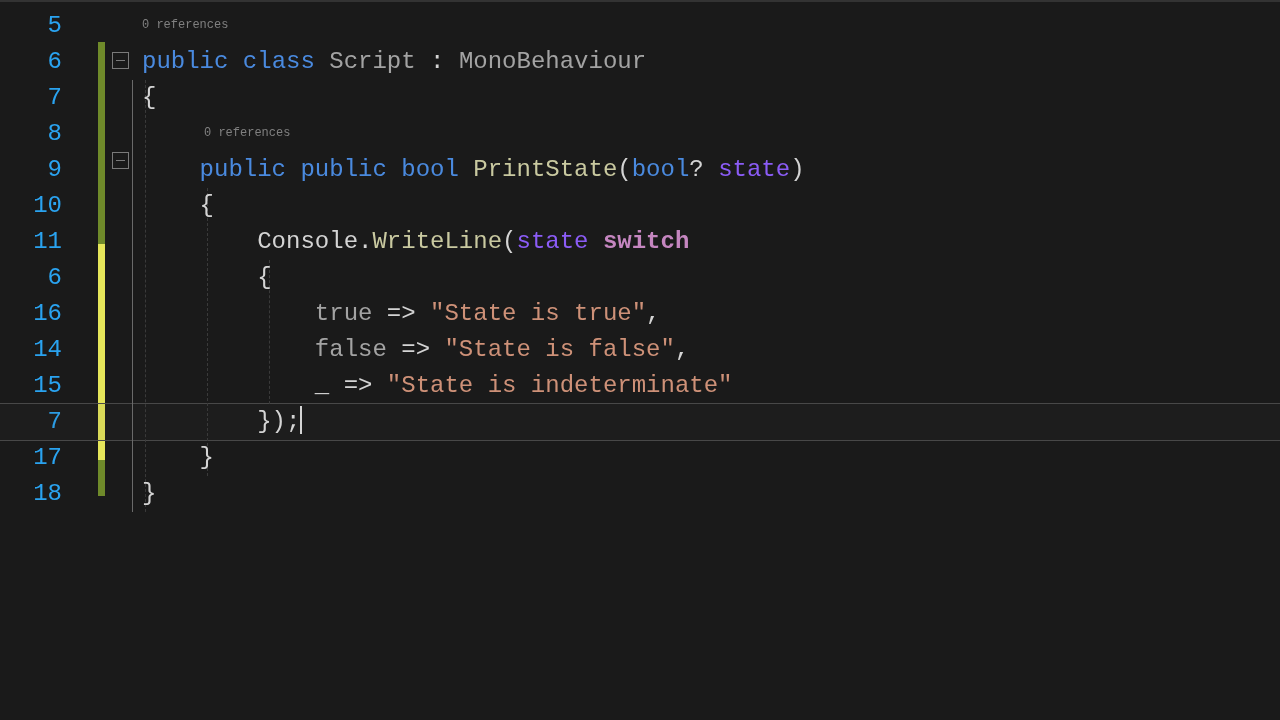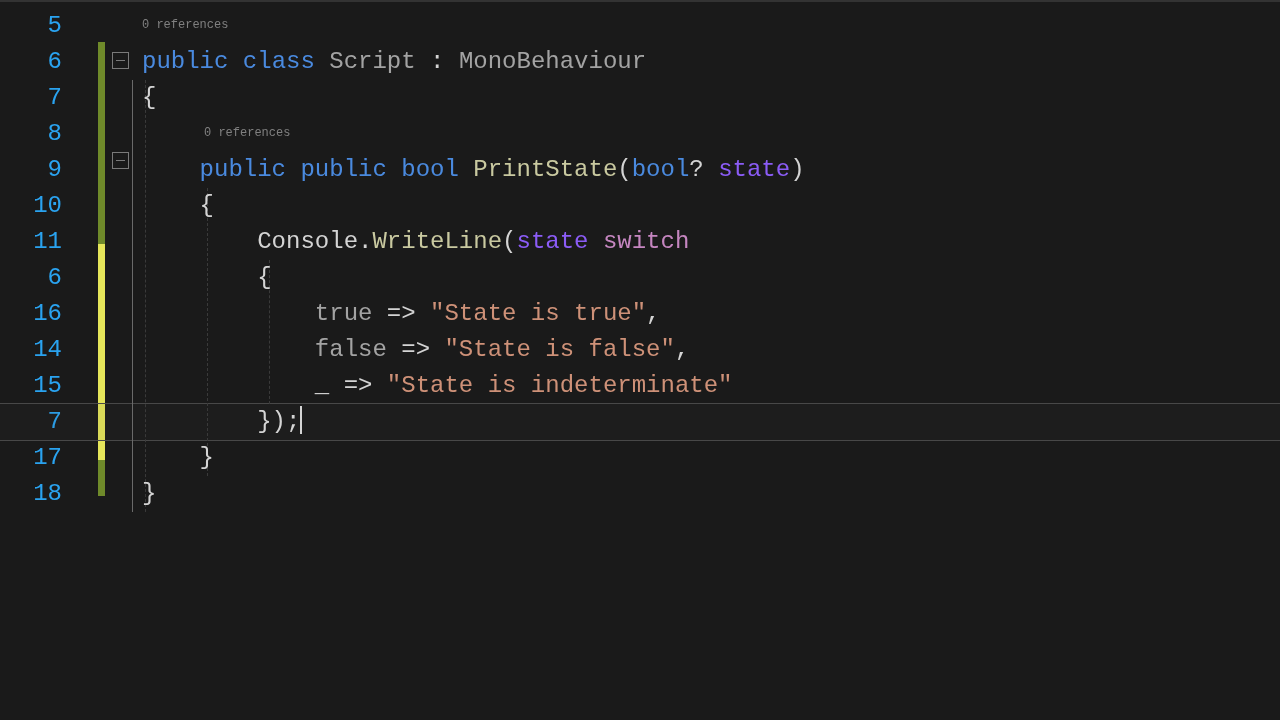--- a/index.html
+++ b/index.html
@@ -82,21 +82,21 @@
     position:absolute;
     font-size:12px;
     color:#808080;
     line-height:18px;
   }
   .tok-kw   { color:#4a8adf; }
   .tok-type { color:#a3a3a3; }
   .tok-meth { color:#c9c9a0; }
   .tok-str  { color:#ce9178; }
   .tok-lit  { color:#a3a3a3; }
-  .tok-ctrl { color:#c586c0; }
+  .tok-ctrl { color:#c586c0;font-weight:bold; }
   .tok-par  { color:#8b5cf6; }
   .tok-pun  { color:#d4d4d4; }
 
   .current-line-bg {
     position:absolute;
     left:0; right:0;
     height:36px;
     border-top:1px solid #484848;
     border-bottom:1px solid #484848;
     background:rgba(80,80,80,0.08);

